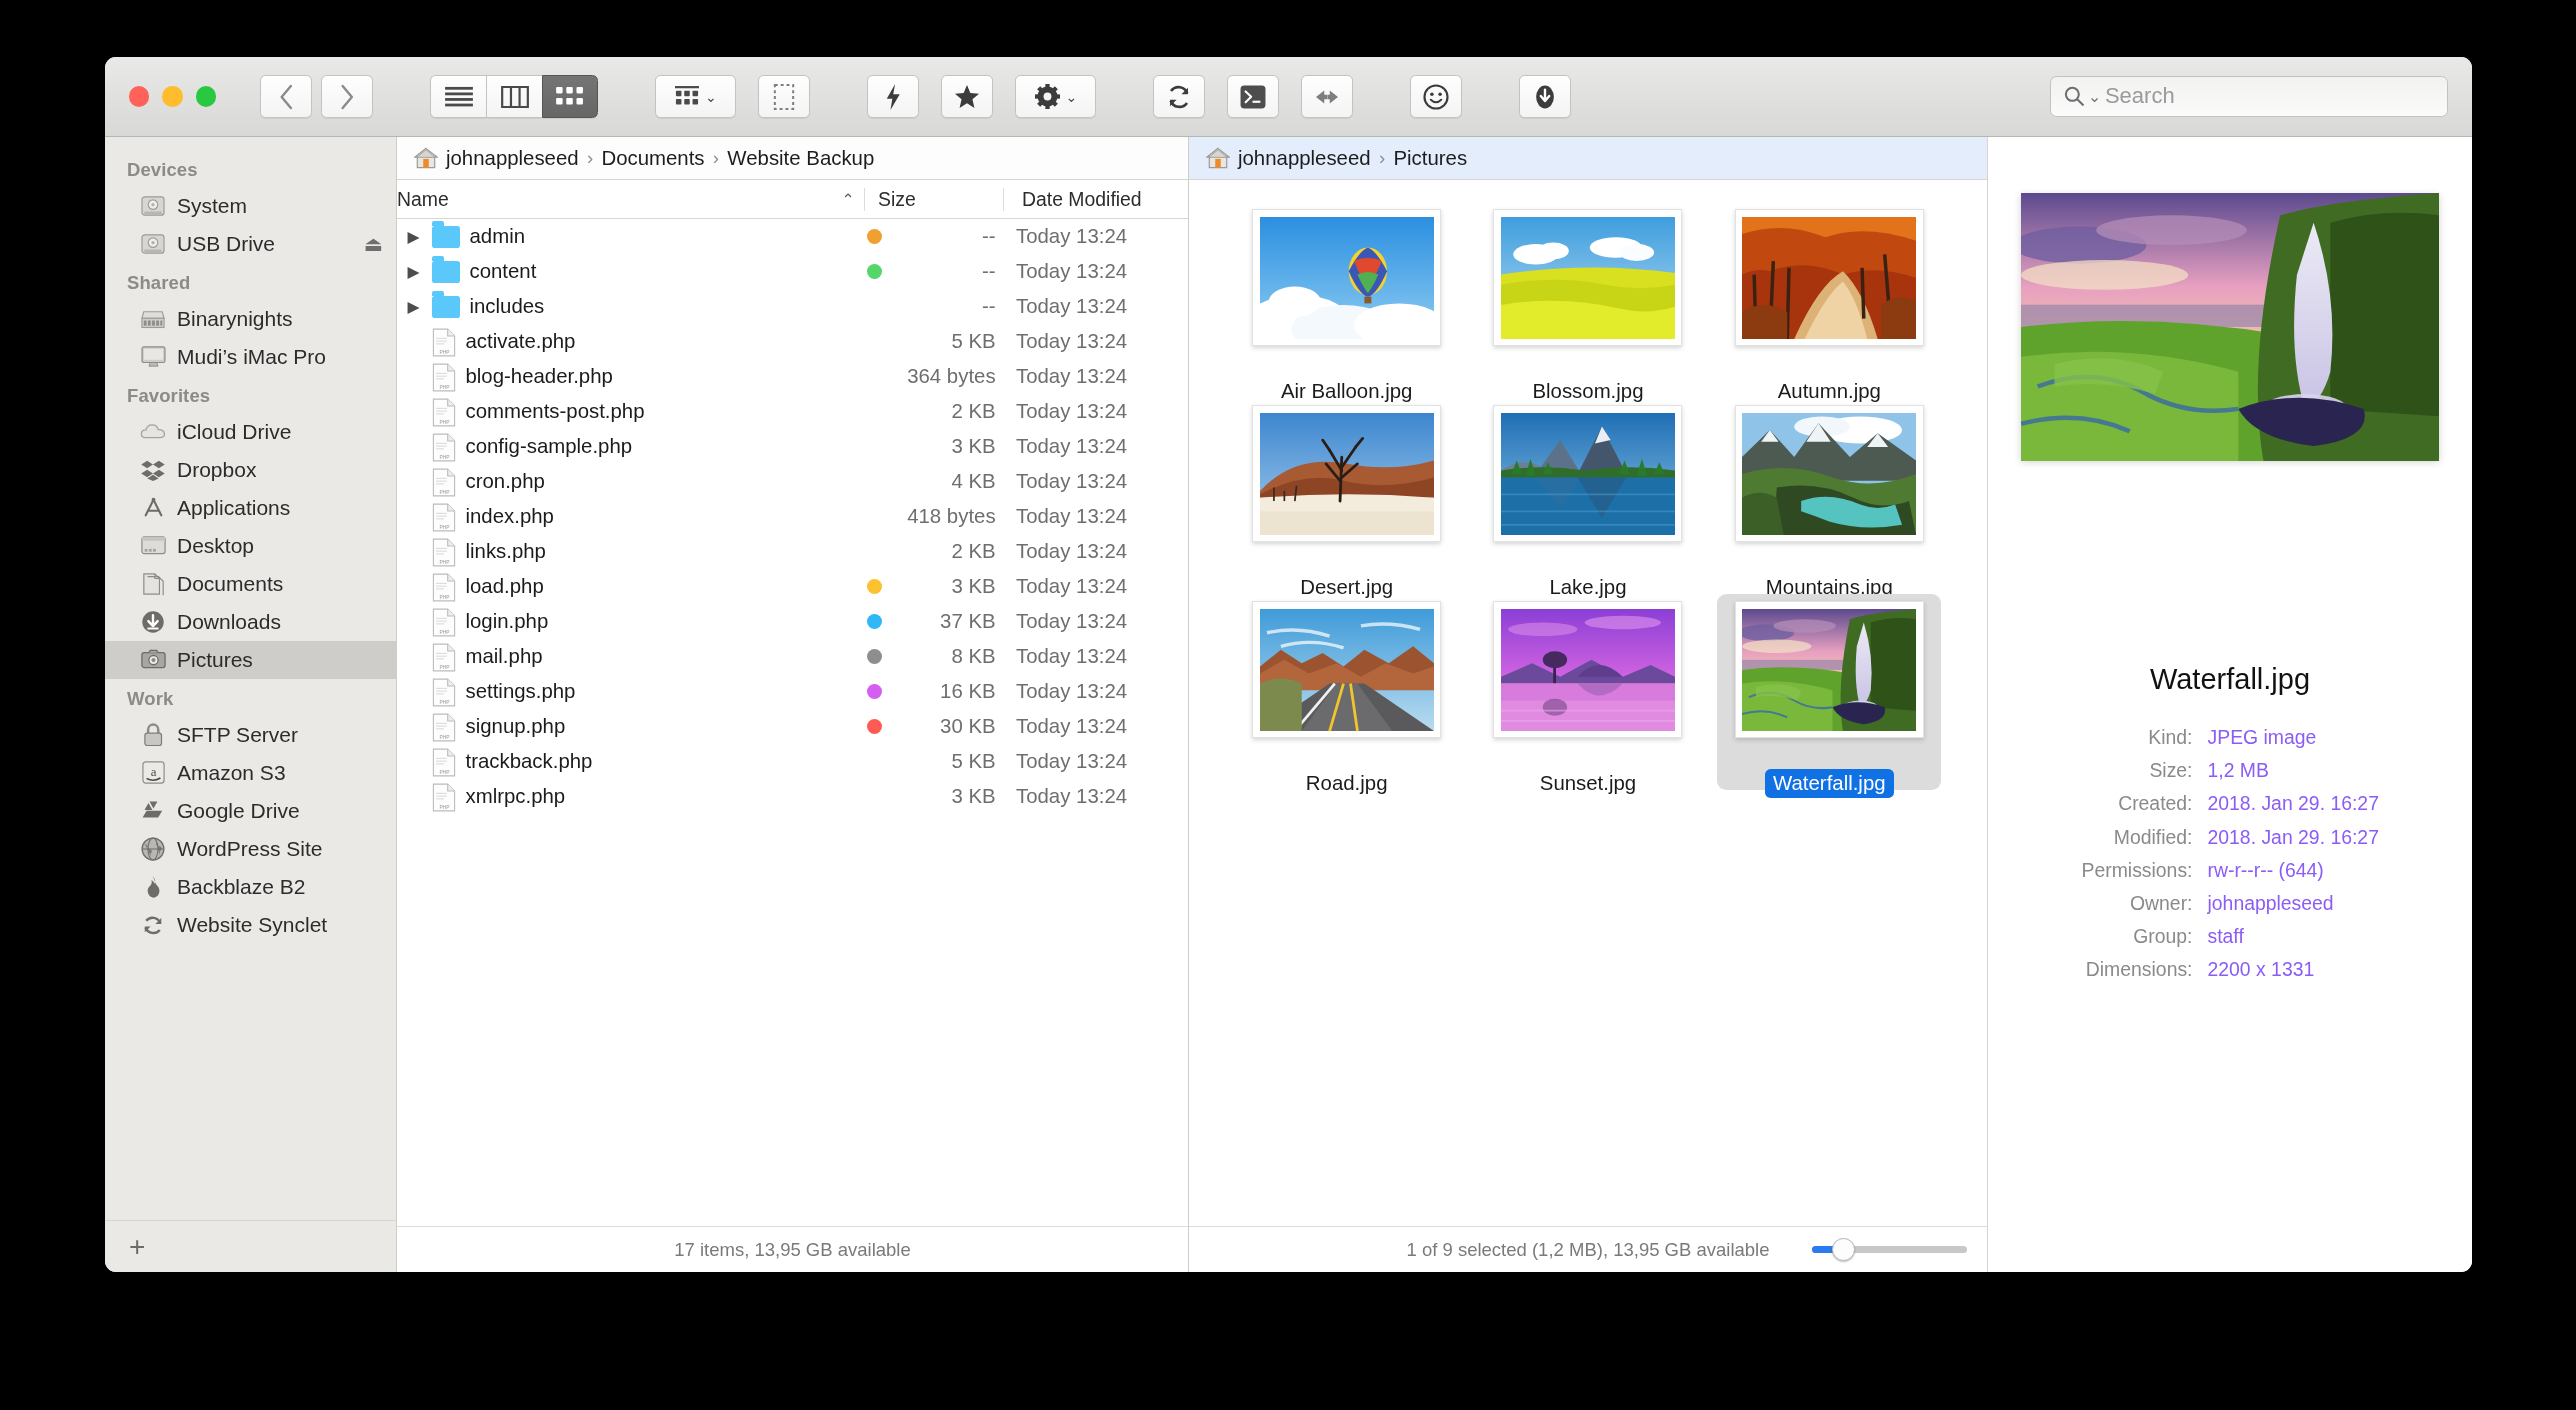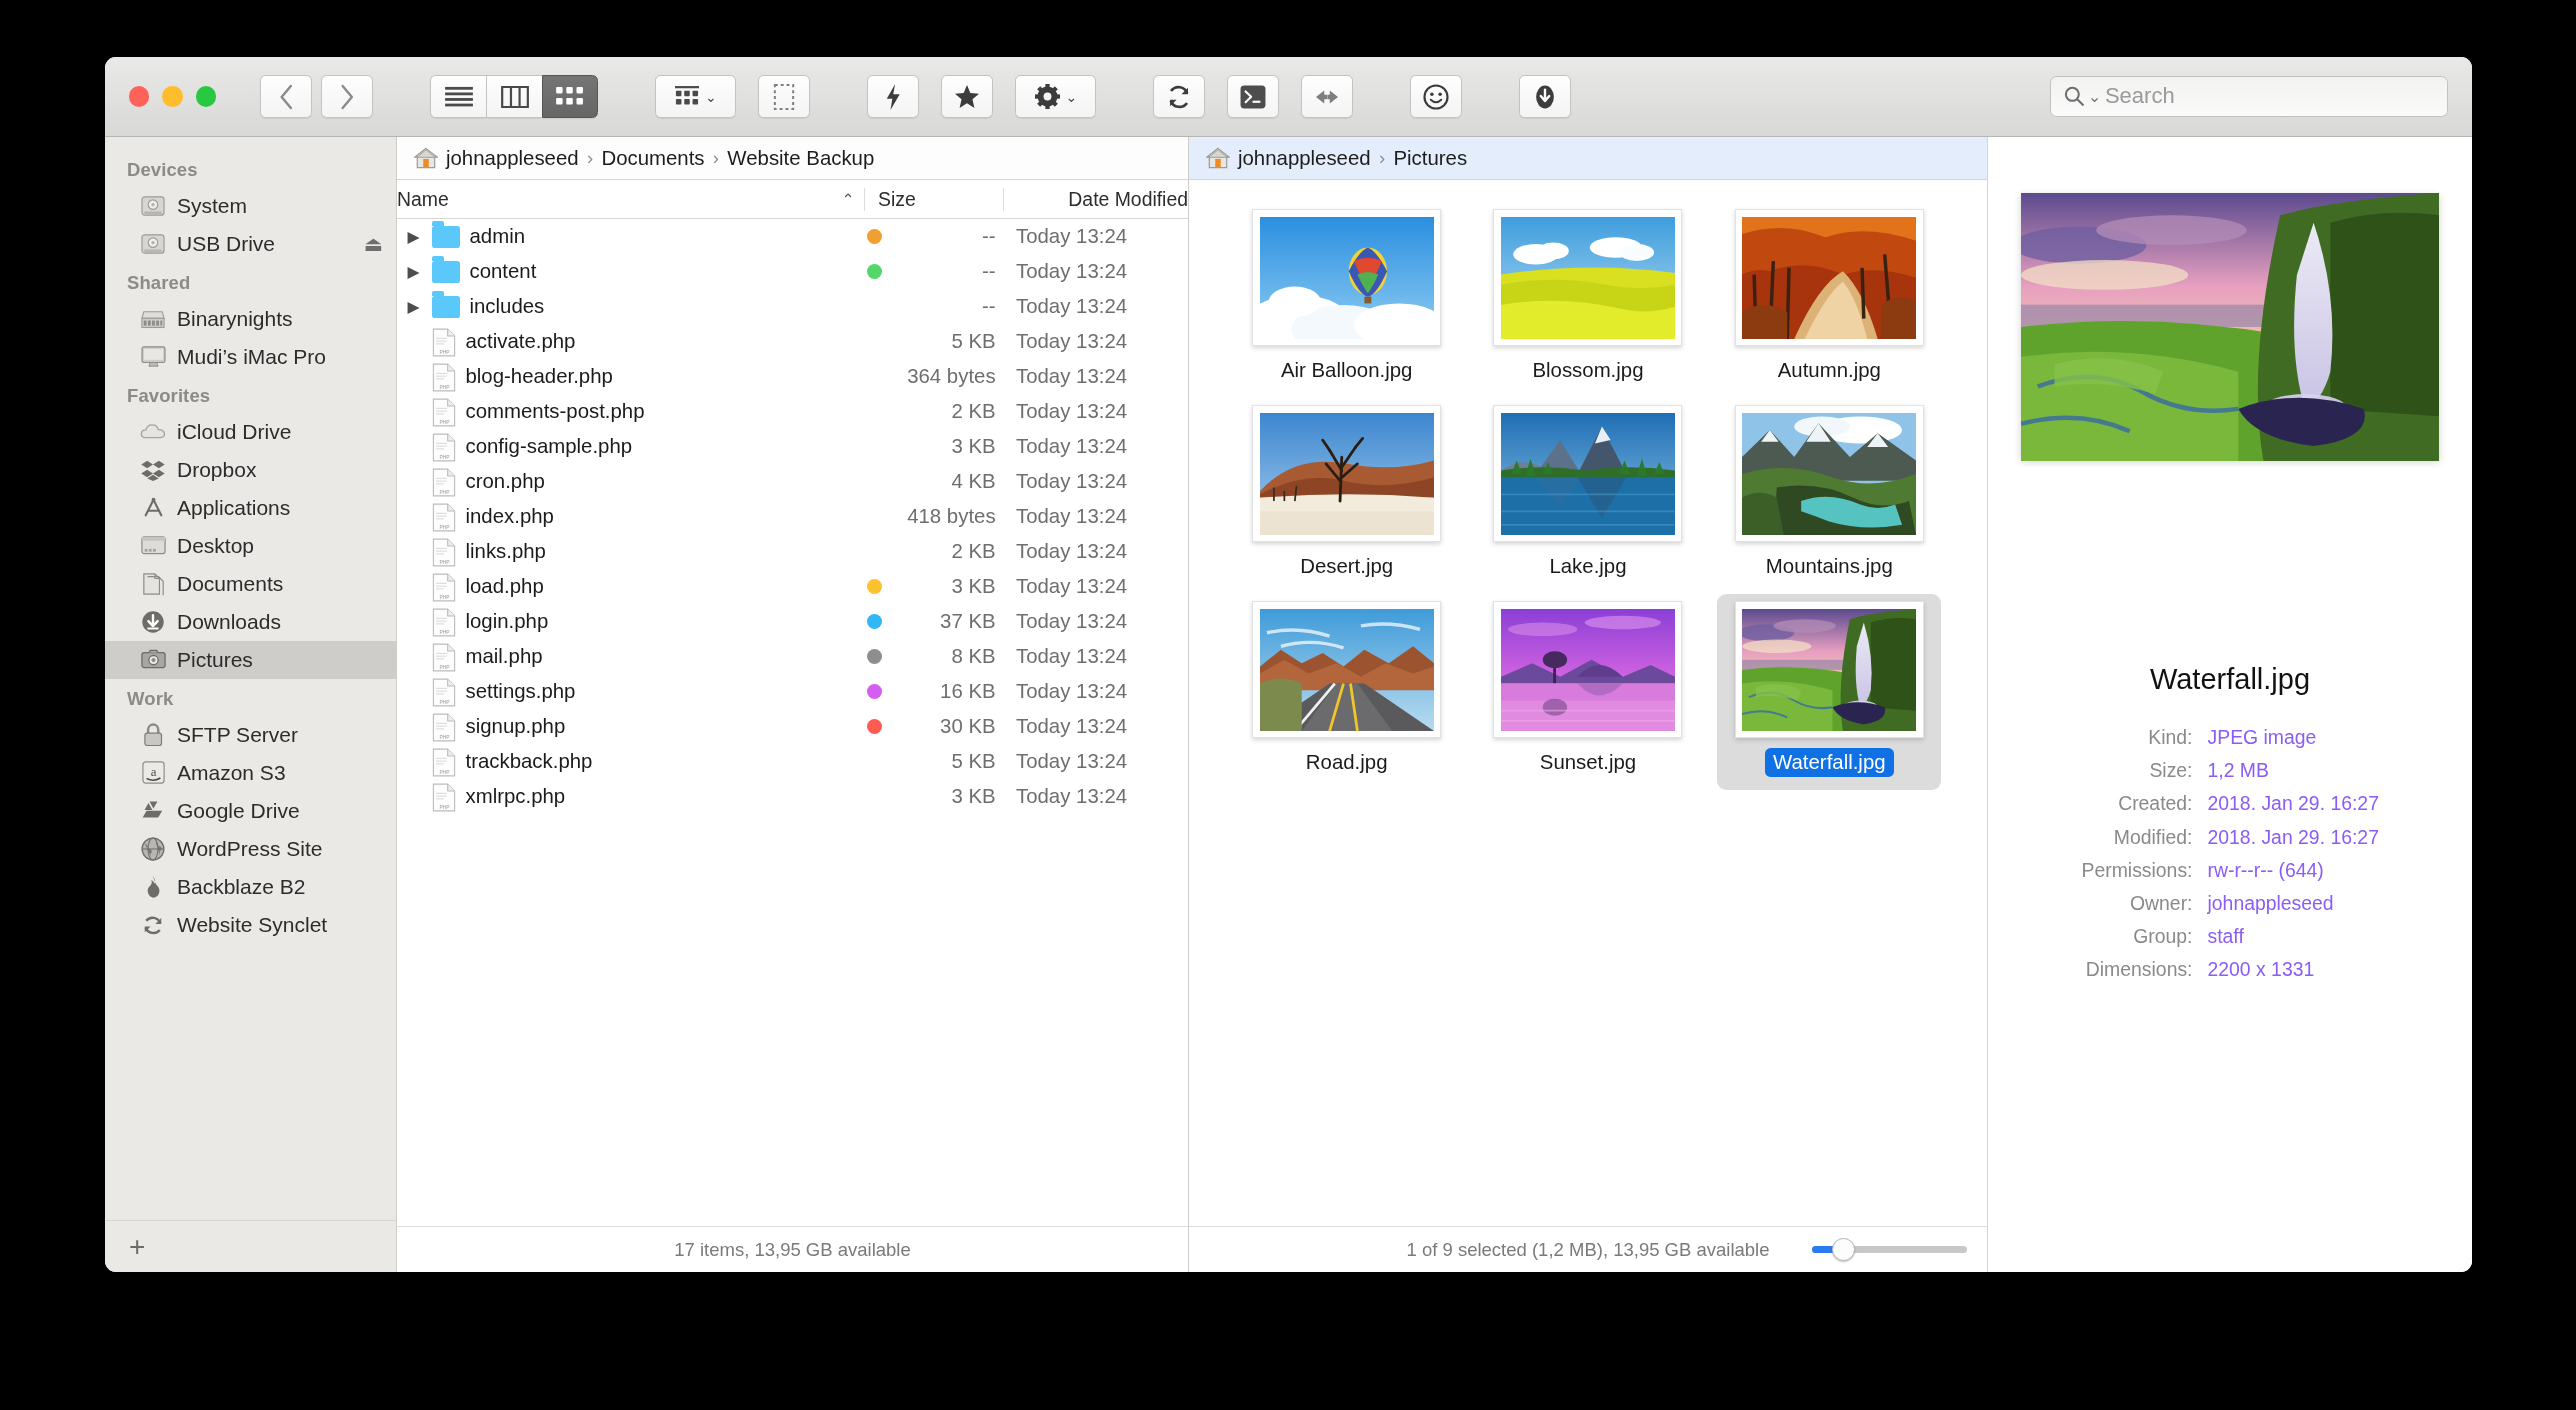--- a/index.html
+++ b/index.html
@@ -127,21 +127,21 @@
 
   
   .list-head {
     height: 39px; flex: 0 0 39px; display: flex; align-items: center;
     font-size: 19.4px; color: #2c2c2c;
     border-bottom: 0.9px solid #d8d6d3; background: #fff;
   }
   .lh-name { flex: 1; display: flex; align-items: center; }
   .lh-name .sortarrow { margin-left: auto; margin-right: 9.3px; color:#5a5a5a; font-size:15.7px;}
   .lh-size { width: 139px; border-left: 0.9px solid #dedcd9; padding-left: 13px; }
-  .lh-date { width: 185px; border-left: 0.9px solid #dedcd9; padding-left: 18px; text-align: right; }
+  .lh-date { width: 185px; border-left: 0.9px solid #dedcd9; padding-left: 18px; }
 
   .rows { flex: 1; overflow: hidden; }
   .row {
     display: flex; align-items: center; height: 35px;
     font-size: 20.4px; color: #1b1b1b;
   }
   .r-name { flex: 1; display: flex; align-items: center; padding-left: 7.4px; gap: 9.3px; min-width: 0; }
   .disc { width: 18.5px; text-align: center; color: #4d4d4d; font-size: 15.7px; flex: 0 0 18.5px; }
   .r-tag { width: 43px; display: flex; justify-content: center; flex: 0 0 43px; }
   .tagdot { width: 15.7px; height: 15.7px; border-radius: 50%; display: block; }
@@ -172,21 +172,21 @@
     overflow: hidden;
   }
   .cell { width: 224px; display: flex; flex-direction: column; align-items: center; padding-top: 7.4px; border-radius: 9.3px; }
   .cell.selected { background: #dcdcdc; }
   .thumbframe {
     width: 189px; height: 137px; background: #fff;
     border: 0.9px solid #e2e2e2; padding: 6.5px;
     box-shadow: 0 1.9px 4.6px rgba(0,0,0,.17);
   }
   .thumb { width: 100%; height: 100%; display:block; }
-  .cellname { margin-top: 10px; font-size: 20.4px; color: #1b1b1b; padding: 2.8px 8.3px; border-radius: 5.6px; white-space: nowrap; }
+  .cellname { margin-top: 31px; font-size: 20.4px; color: #1b1b1b; padding: 2.8px 8.3px; border-radius: 5.6px; white-space: nowrap; }
   .cellname.sel { background: #1071e5; color: #fff; }
 
   
   #info {
     width: 485px; flex: 0 0 485px;
     background: #fff; border-left: 0.9px solid #d7d5d2;
     display: flex; flex-direction: column; align-items: center;
     padding-top: 56px;
   }
   #info .preview { width: 418px; height: 268px; box-shadow: 0 1.9px 7.4px rgba(0,0,0,.18); }

